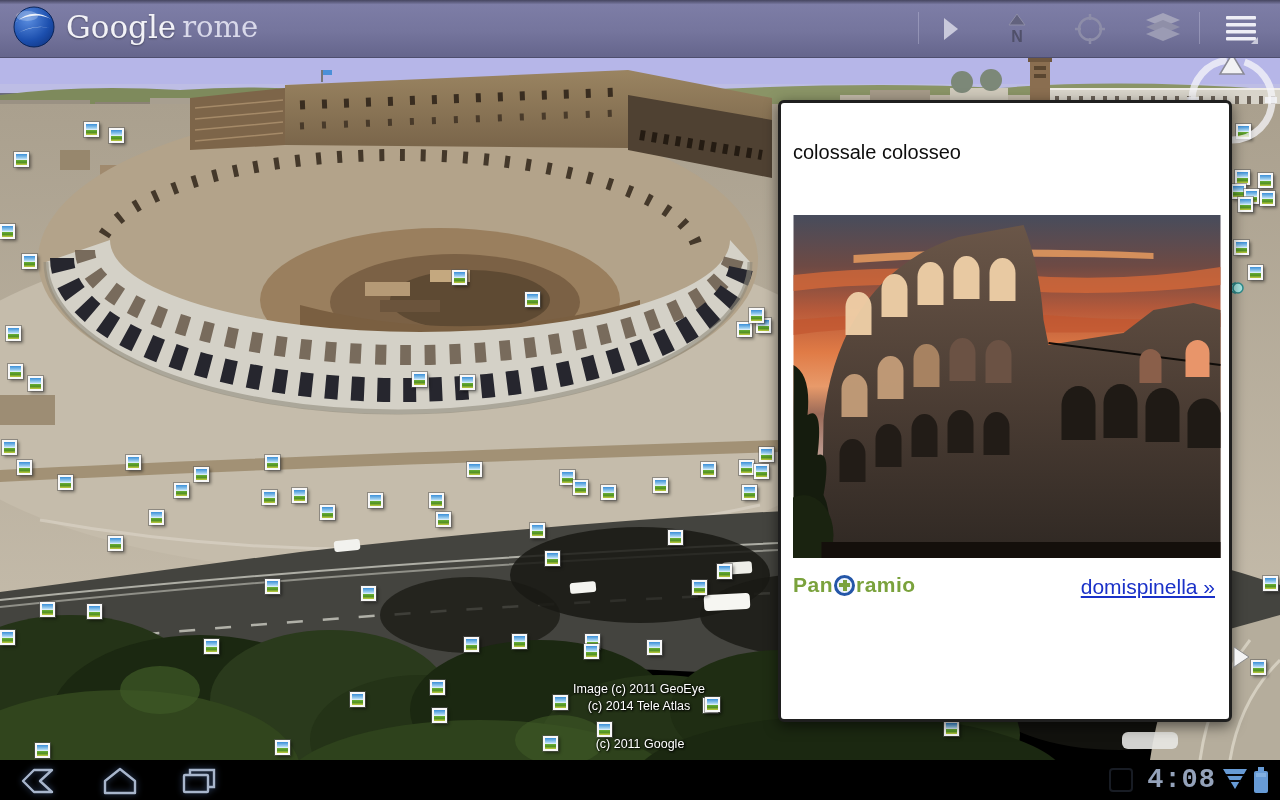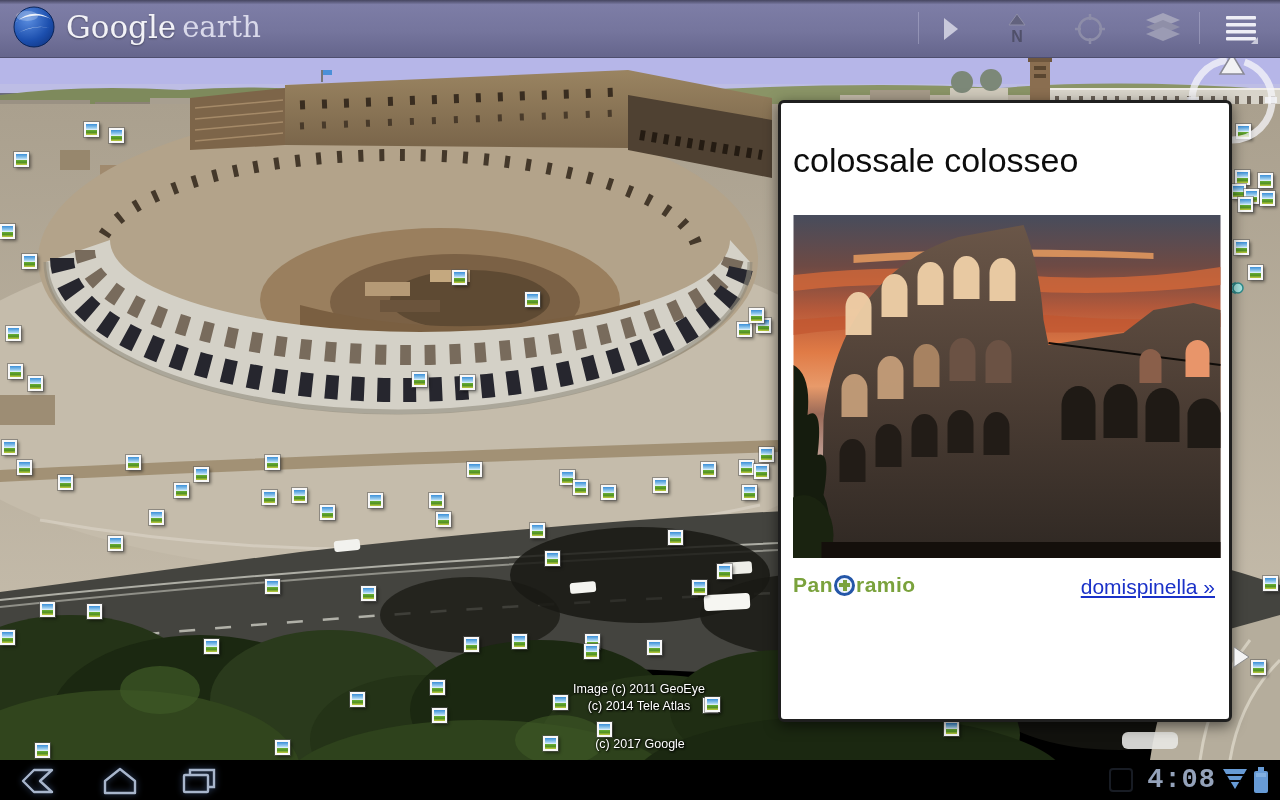--- a/index.html
+++ b/index.html
@@ -34,21 +34,21 @@
   .attcol{position:absolute;z-index:4;color:#fff;font-size:12.5px;white-space:nowrap;
     transform:translateX(-50%);text-shadow:0 0 3px #000,1px 1px 2px #000;}
   #compass{position:absolute;left:1185px;top:52px;z-index:3;}
   #cyan-pin{position:absolute;left:1224px;top:279px;z-index:3;}
   #next-arrow{position:absolute;left:1233px;top:646px;z-index:6;}
 
   
   .popup{position:absolute;left:778px;top:100px;width:448px;height:616px;z-index:5;
     background:#fff;border:3px solid #1f1f1f;border-radius:6px;
     box-shadow:0 4px 14px rgba(0,0,0,.55);}
-  .popup-title{position:absolute;left:12px;top:38px;font-size:34px;color:#0d0d0d;}
+  .popup-title{position:absolute;left:12px;top:38px;font-size:20px;color:#0d0d0d;}
   .popup-photo{position:absolute;left:12px;top:112px;width:428px;height:343px;overflow:hidden;}
   .popup-footer{position:absolute;left:12px;right:14px;top:468px;height:36px;}
   .pano-logo{position:absolute;left:0;top:2px;display:flex;align-items:center;
     font-weight:bold;font-size:21px;color:#7aa23c;letter-spacing:.5px;}
   .plus-circle{width:15px;height:15px;border:3px solid #2456a8;border-radius:50%;
     background:#edf3fc;position:relative;margin:0 1px;}
   .plus-circle .ph{position:absolute;left:2px;top:5.5px;width:11px;height:4px;background:#7aa23c;}
   .plus-circle .pv{position:absolute;left:5.5px;top:2px;width:4px;height:11px;background:#7aa23c;}
   .author-link{position:absolute;right:0;top:4px;font-size:21px;color:#1a31c8;text-decoration:underline;}
 
@@ -271,21 +271,21 @@
   <circle cx="14" cy="9" r="5" fill="#a8e8e4" stroke="#2e8c8c" stroke-width="1.5"></circle>
 </svg>
 
 <svg id="next-arrow" width="18" height="22" viewBox="0 0 18 22">
   <polygon points="1,1 16,11 1,21" fill="#f4f4f4" stroke="#8a8a8a" stroke-width="1"></polygon>
 </svg>
 
 <div class="attcol" style="left:639px;top:682px;text-align:center;">Image (c) 2011 GeoEye</div>
 <div class="attcol" style="left:639px;top:699px;">(c) 2014 Tele Atlas</div>
 
-<div class="attcol" style="left:640px;top:737px;">(c) 2017 Google</div>
+<div class="attcol" style="left:640px;top:737px;">(c) 2011 Google</div>
 
 <div class="popup">
   <div class="popup-title">colossale colosseo</div>
   <div class="popup-photo">
     <svg width="428" height="343" viewBox="0 0 427 343" xmlns="http://www.w3.org/2000/svg">
       <defs>
         <linearGradient id="skyg" x1="0" y1="0" x2="0" y2="1">
           <stop offset="0" stop-color="#474c5c"></stop>
             <stop offset=".15" stop-color="#6e4a44"></stop>
           <stop offset=".28" stop-color="#b85a3a"></stop>
@@ -369,21 +369,21 @@
             <stop offset=".6" stop-color="#1c4fae"></stop>
             <stop offset="1" stop-color="#0d2f7a"></stop>
       </radialGradient>
         </defs>
       <circle cx="22" cy="22" r="20" fill="url(#gl)" stroke="#0a2458" stroke-width="1"></circle>
       <path d="M3,18 Q20,2 39,14 Q28,8 14,12 Q6,14 3,18 Z" fill="#e8eef8"></path>
       <path d="M6,28 Q24,18 41,24 Q30,20 16,24 Q10,26 6,28 Z" fill="#dde6f4" opacity=".85"></path>
       <ellipse cx="15" cy="11" rx="11" ry="5" fill="#fff" opacity=".25"></ellipse>
     </svg>
     <span class="logo-google">Google</span>
-    <span class="logo-earth">earth</span>
+    <span class="logo-earth">rome</span>
   </div>
 
 
   <div class="tb-div" style="left:918px;"></div>
   <div class="tb-div" style="left:1199px;"></div>
 
   <div class="tb-btn" style="left:935px;width:32px;">
     <svg width="14" height="22" viewBox="0 0 14 22">
       <polygon points="0,0 14,11 0,22" fill="#c9c9db"></polygon>
     </svg>

